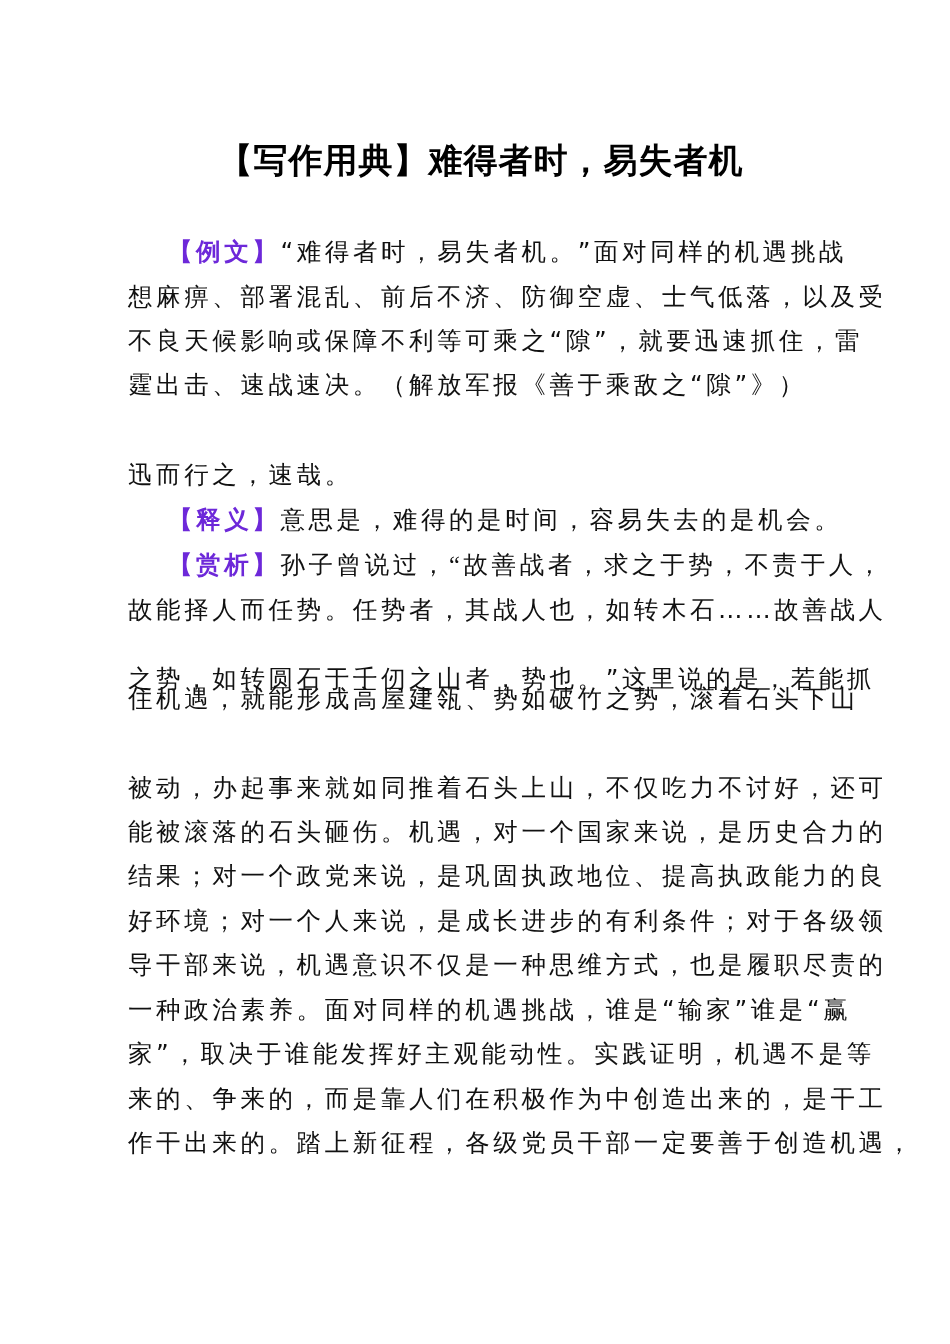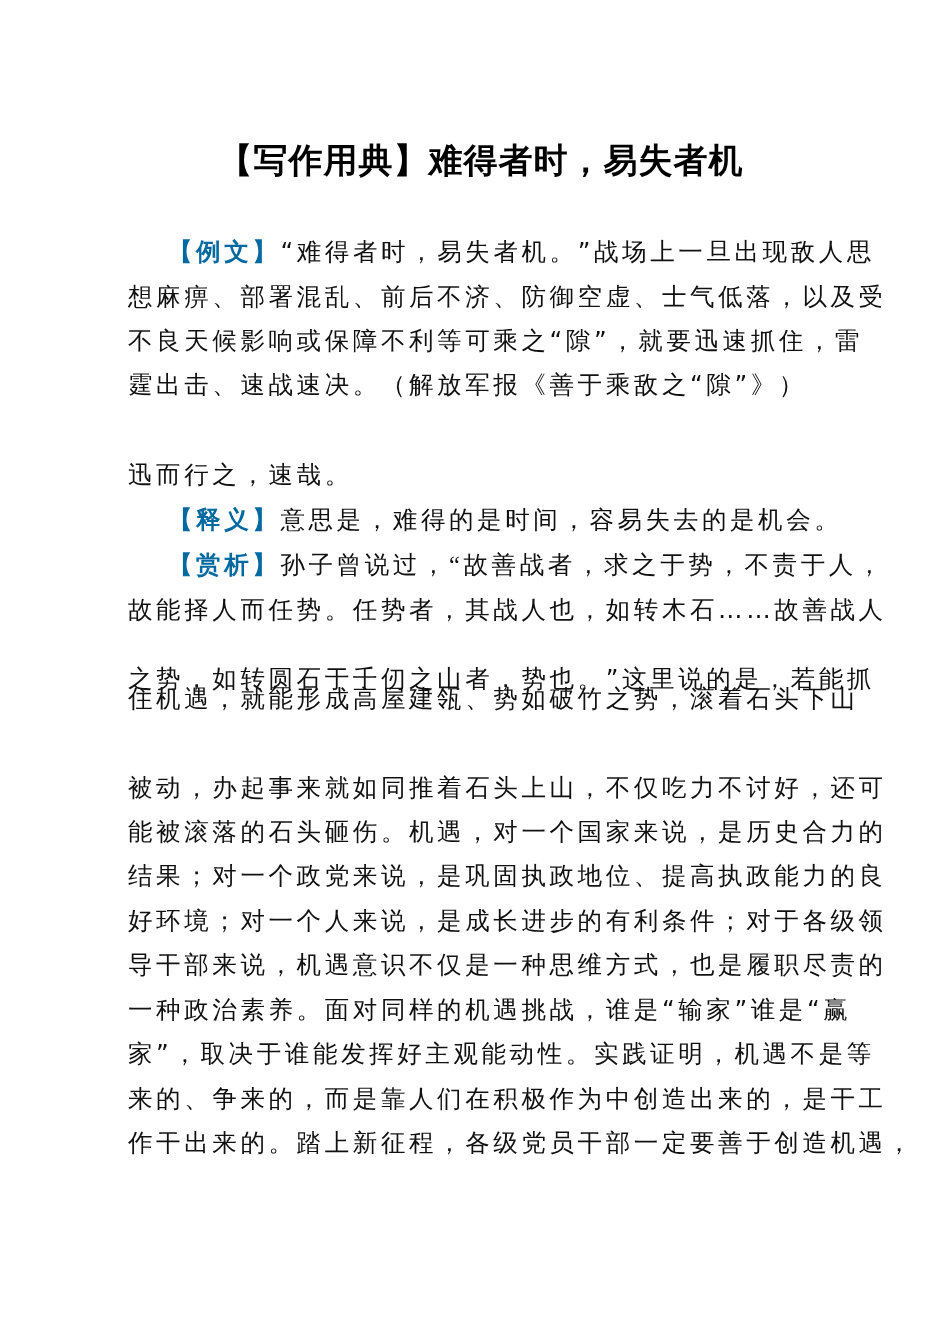--- a/index.html
+++ b/index.html
@@ -10,29 +10,29 @@
     font-family: "DejaVu Serif", "Liberation Serif", serif;
     font-size: 34px; font-weight: bold; color: #000; letter-spacing: 1px;
     white-space: nowrap;
   }
   .line {
     position: absolute; left: 122px; width: 710px; white-space: nowrap;
     font-family: "DejaVu Sans", "Liberation Sans", sans-serif;
     font-size: 24.5px; color: #111; letter-spacing: 3.6px; line-height: 32px;
   }
   .indent { left: 162px; }
-  .lbl { font-weight: bold; color: #0369a1; }
+  .lbl { font-weight: bold; color: #6d28d9; }
 </style>
 </head>
 <body>
 
 <div class="page">
   <div class="title">【写作用典】难得者时，易失者机</div>
 
-  <div class="line indent" style="top:236px;"><span class="lbl">【例文】</span><span>“难得者时，易失者机。”战场上一旦出现敌人思</span></div>
+  <div class="line indent" style="top:236px;"><span class="lbl">【例文】</span><span>“难得者时，易失者机。”面对同样的机遇挑战</span></div>
   <div class="line" style="top:281px;">想麻痹、部署混乱、前后不济、防御空虚、士气低落，以及受</div>
   <div class="line" style="top:325px;">不良天候影响或保障不利等可乘之“隙”，就要迅速抓住，雷</div>
   <div class="line" style="top:369px;">霆出击、速战速决。（解放军报《善于乘敌之“隙”》）</div>
 
   <div class="line" style="top:459px;">迅而行之，速哉。</div>
 
   <div class="line indent" style="top:504px;"><span class="lbl">【释义】</span><span>意思是，难得的是时间，容易失去的是机会。</span></div>
 
   <div class="line indent" style="top:549px;font-family:Liberation Serif, serif;"><span class="lbl">【赏析】</span><span>孙子曾说过，“故善战者，求之于势，不责于人，</span></div>
   <div class="line" style="top:594px;">故能择人而任势。任势者，其战人也，如转木石……故善战人</div>

